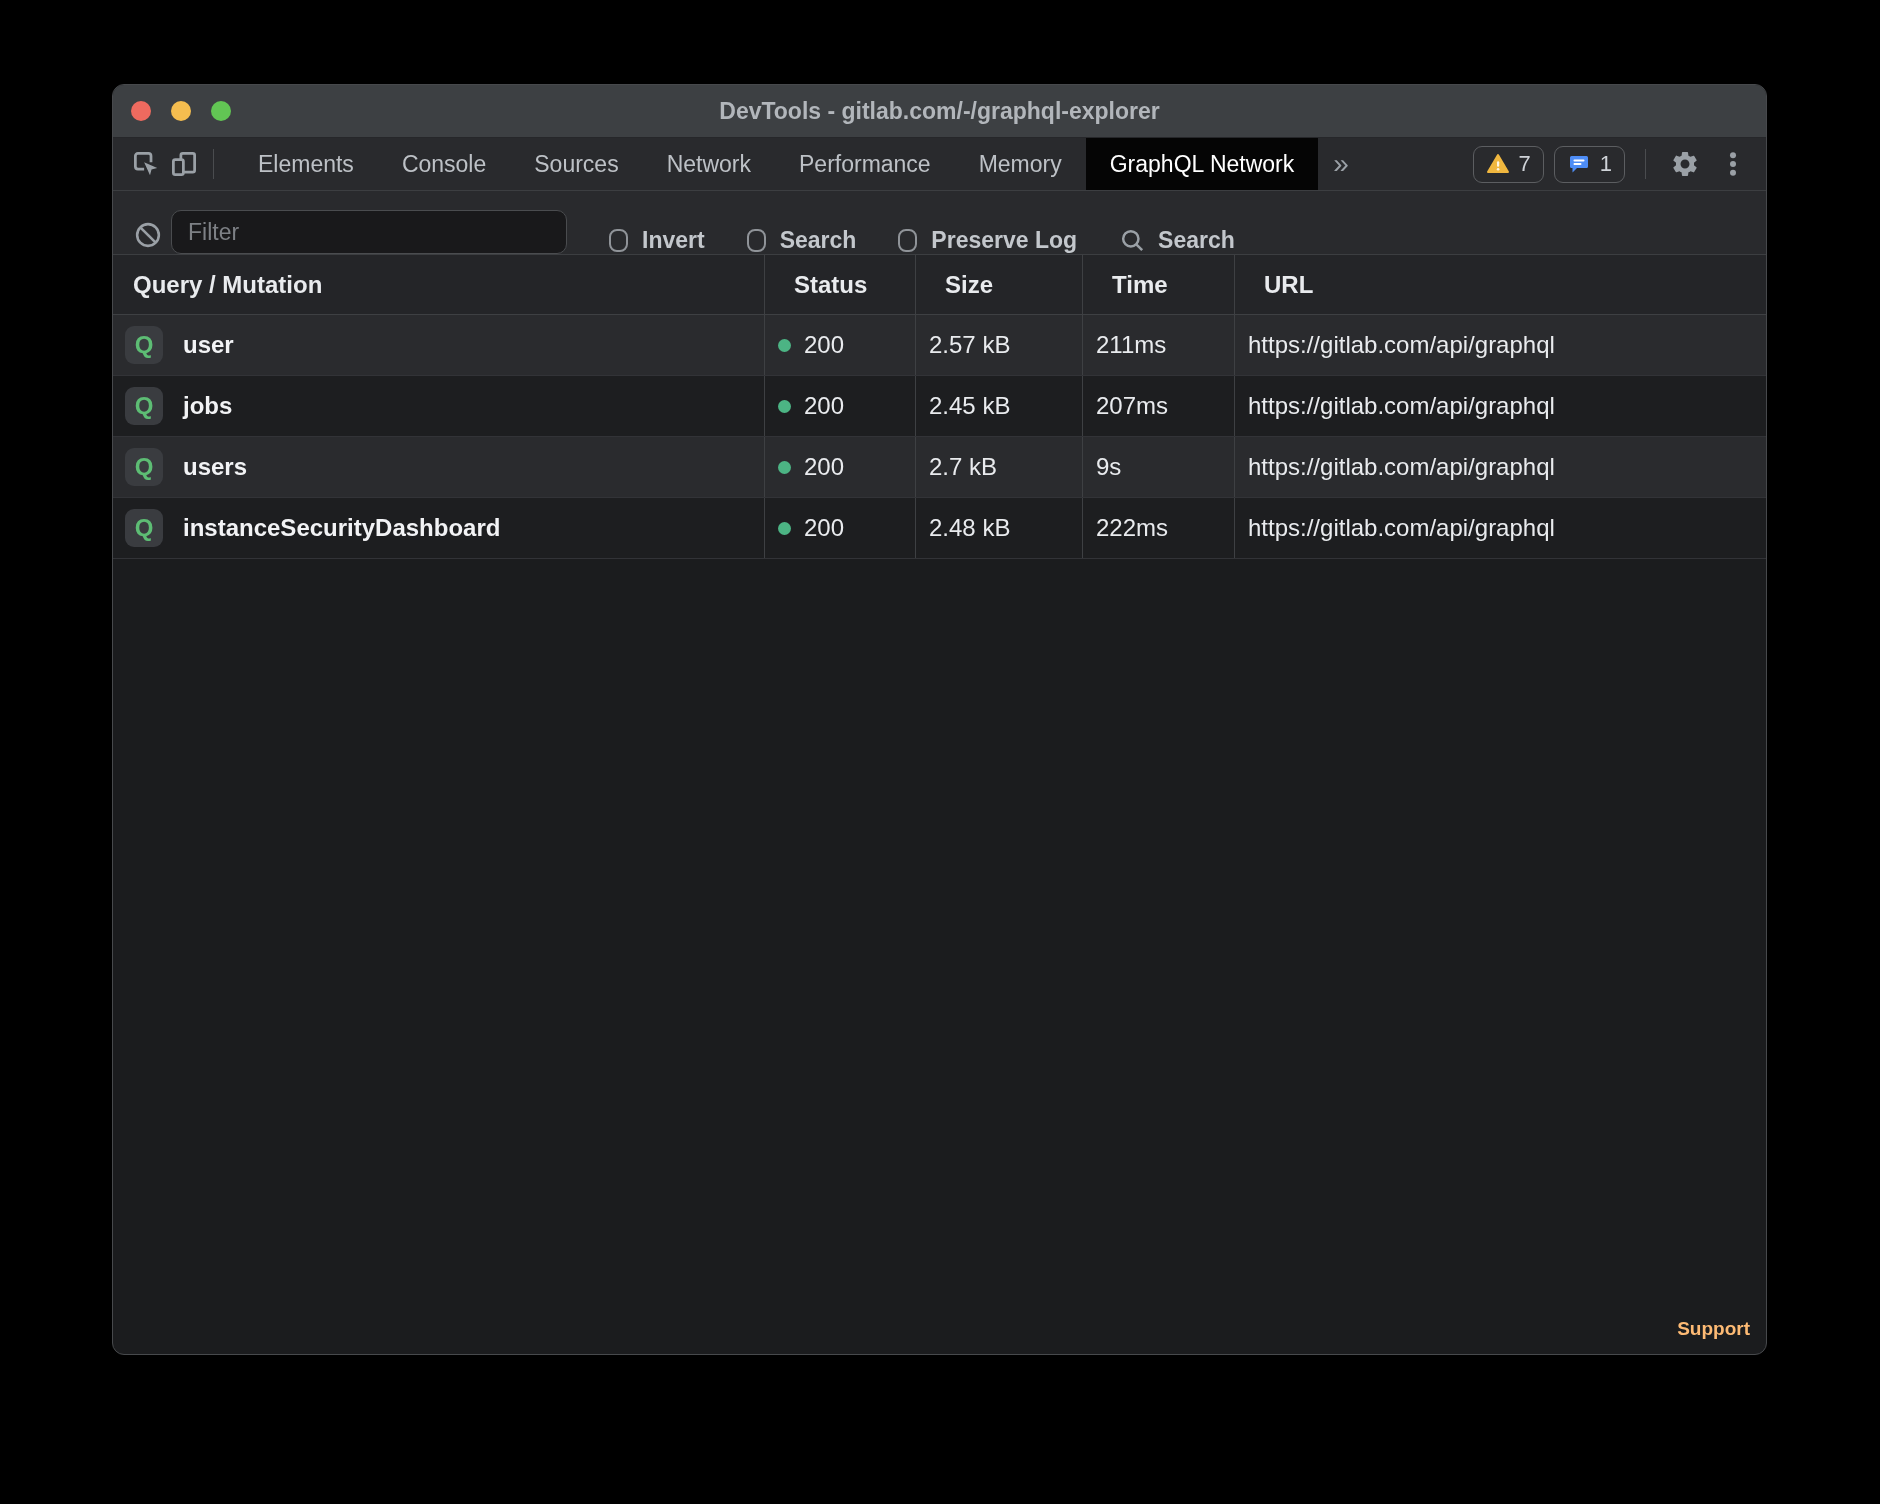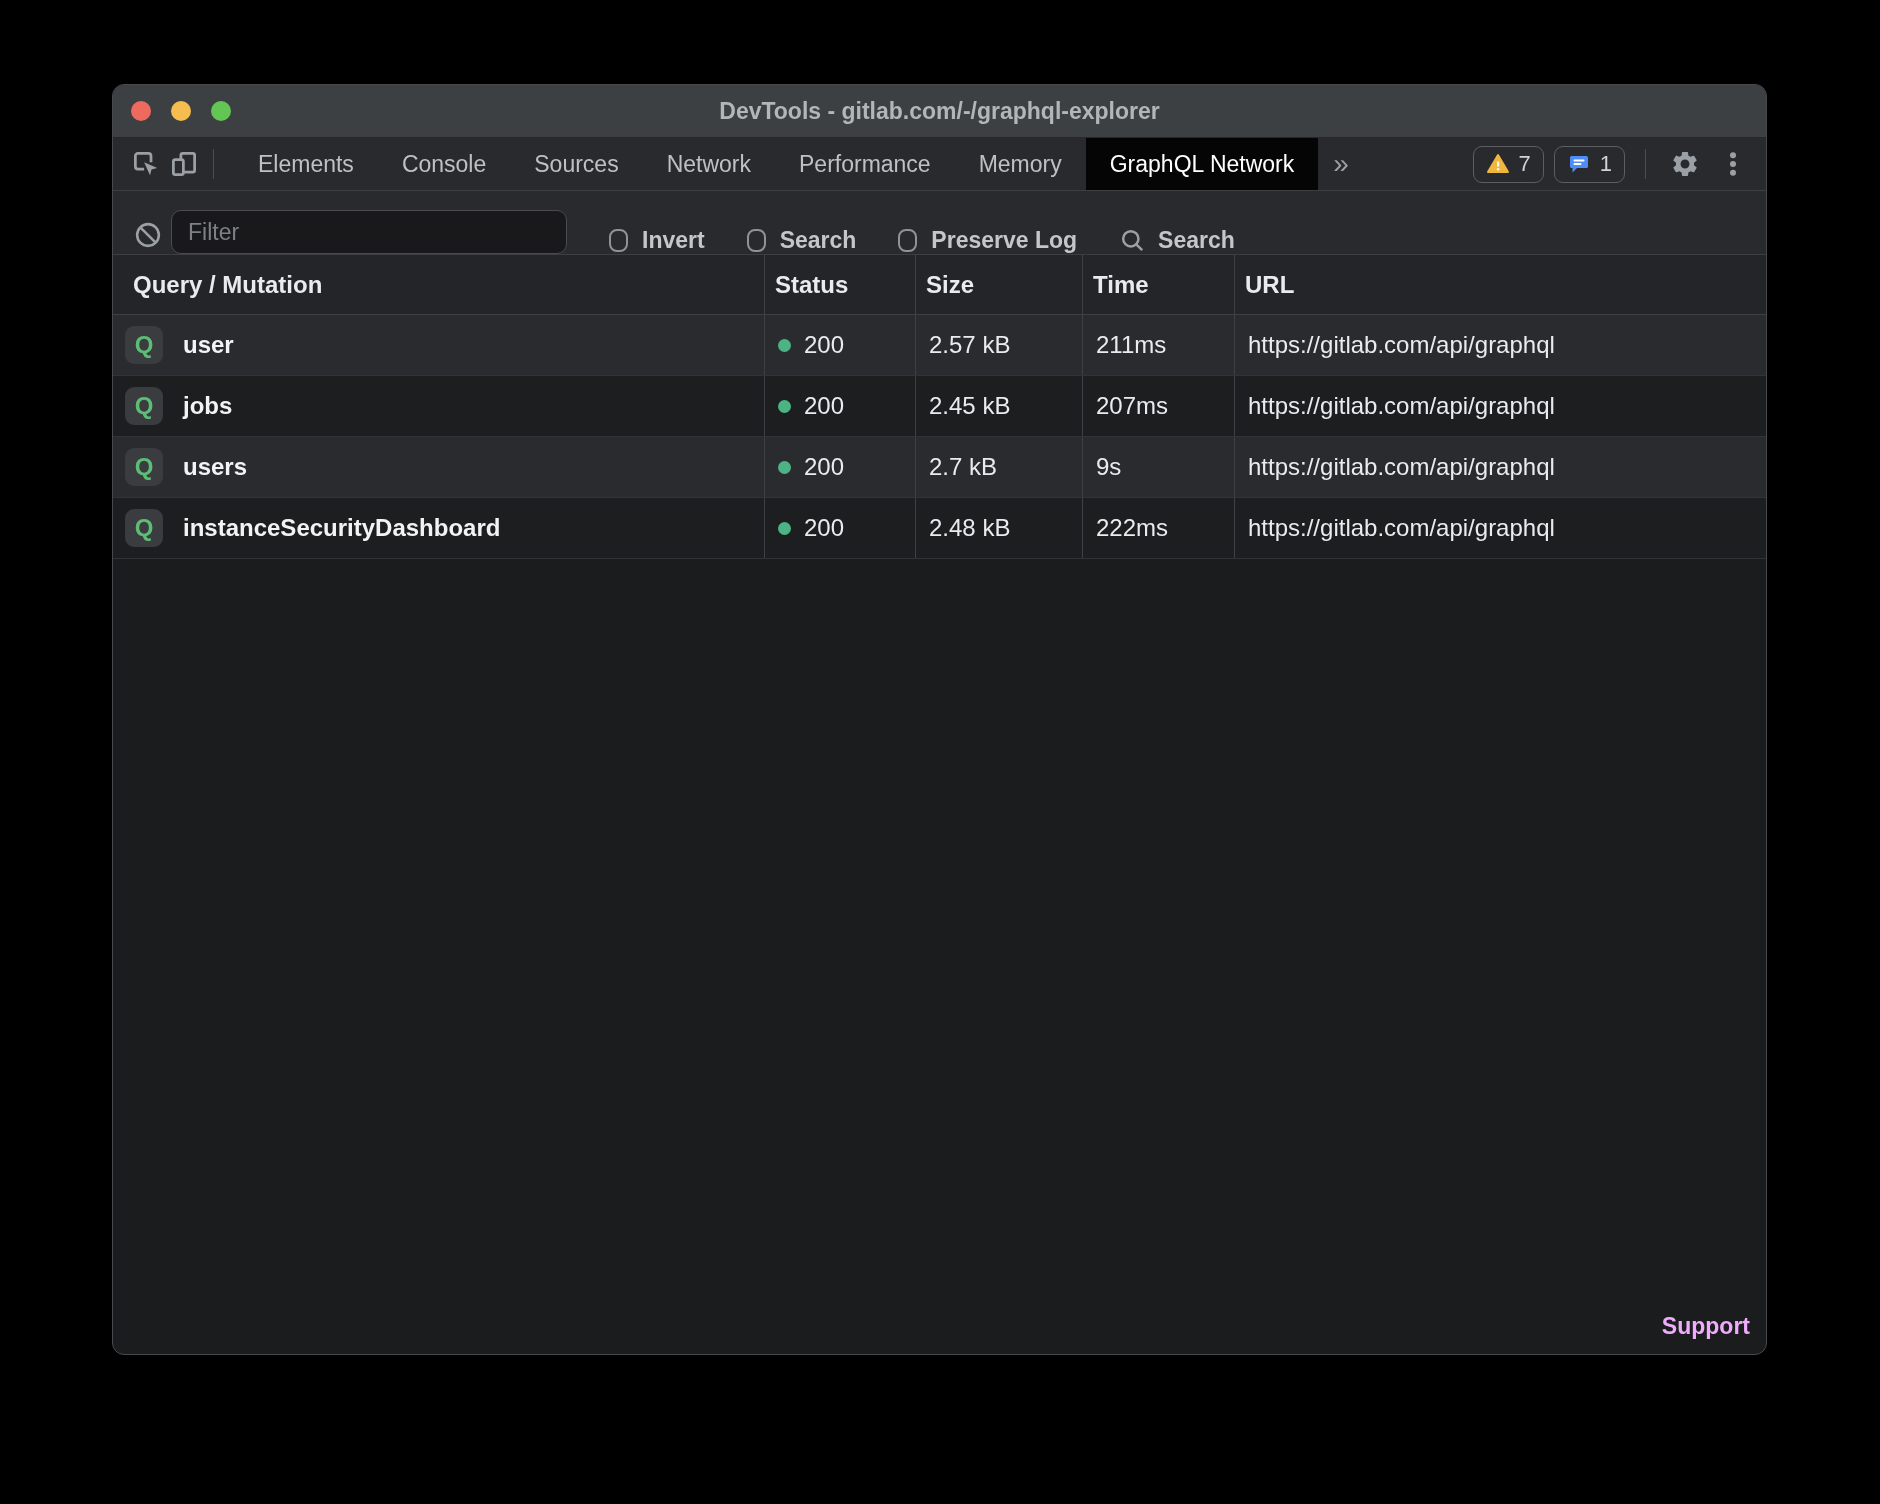--- a/index.html
+++ b/index.html
@@ -47,37 +47,37 @@
   .cb-group { display:flex; align-items:center; gap:14px; cursor:pointer; }
   .cb-box { width:19px; height:23px; border:2px solid #8f9398; border-radius:8px; flex:none; }
   .cb-label, .search-label { font-weight:bold; font-size:23px; color:#c3c7cc; }
   .search-group { display:flex; align-items:center; gap:12px; margin-left:42px; cursor:pointer; }
 
   
   .grid { display:grid; grid-template-columns:651px 151px 167px 152px 1fr; }
   .grid > :nth-child(n+2) { border-left:1px solid #3e4043; }
   .table-header { height:60px; background:#242528; border-bottom:1px solid #3e4043; }
   .hcell { display:flex; align-items:center; font-weight:bold; font-size:24px;
-           color:#e9ebee; padding-left:10px; cursor:pointer; }
+           color:#e9ebee; padding-left:29px; cursor:pointer; }
   .hcell:first-child { padding-left:20px; }
   .row { height:61px; border-bottom:1px solid #323337; cursor:pointer; }
   #rows .row:nth-child(odd) { background:#2a2b2e; }
   #rows .row:nth-child(even) { background:#1d1e20; }
   .cell { display:flex; align-items:center; padding-left:13px; font-size:24px;
           color:#e9ebee; overflow:hidden; white-space:nowrap; }
   .c-name { padding-left:12px; gap:20px; }
   .qbadge { width:38px; height:38px; border-radius:9px; background:#3a3c40; flex:none;
             display:flex; align-items:center; justify-content:center;
             font-weight:bold; font-size:24px; color:var(--q-green,#5dbd74); }
   .req-name { font-weight:bold; color:#f2f3f5; }
   .dot { width:13px; height:13px; border-radius:50%; background:var(--ok-green,#4cb484);
          margin-right:13px; flex:none; }
 
   .support { position:absolute; right:16px; bottom:14px; font-weight:bold;
-             font-size:23px; color:#f0abfc; cursor:pointer; }
+             font-size:19px; color:#fdba74; cursor:pointer; }
 </style>
 </head>
 <body>
 
 <div class="window">
 
   <div class="titlebar">
     <div class="lights">
       <span class="light red"></span>
       <span class="light yellow"></span>

